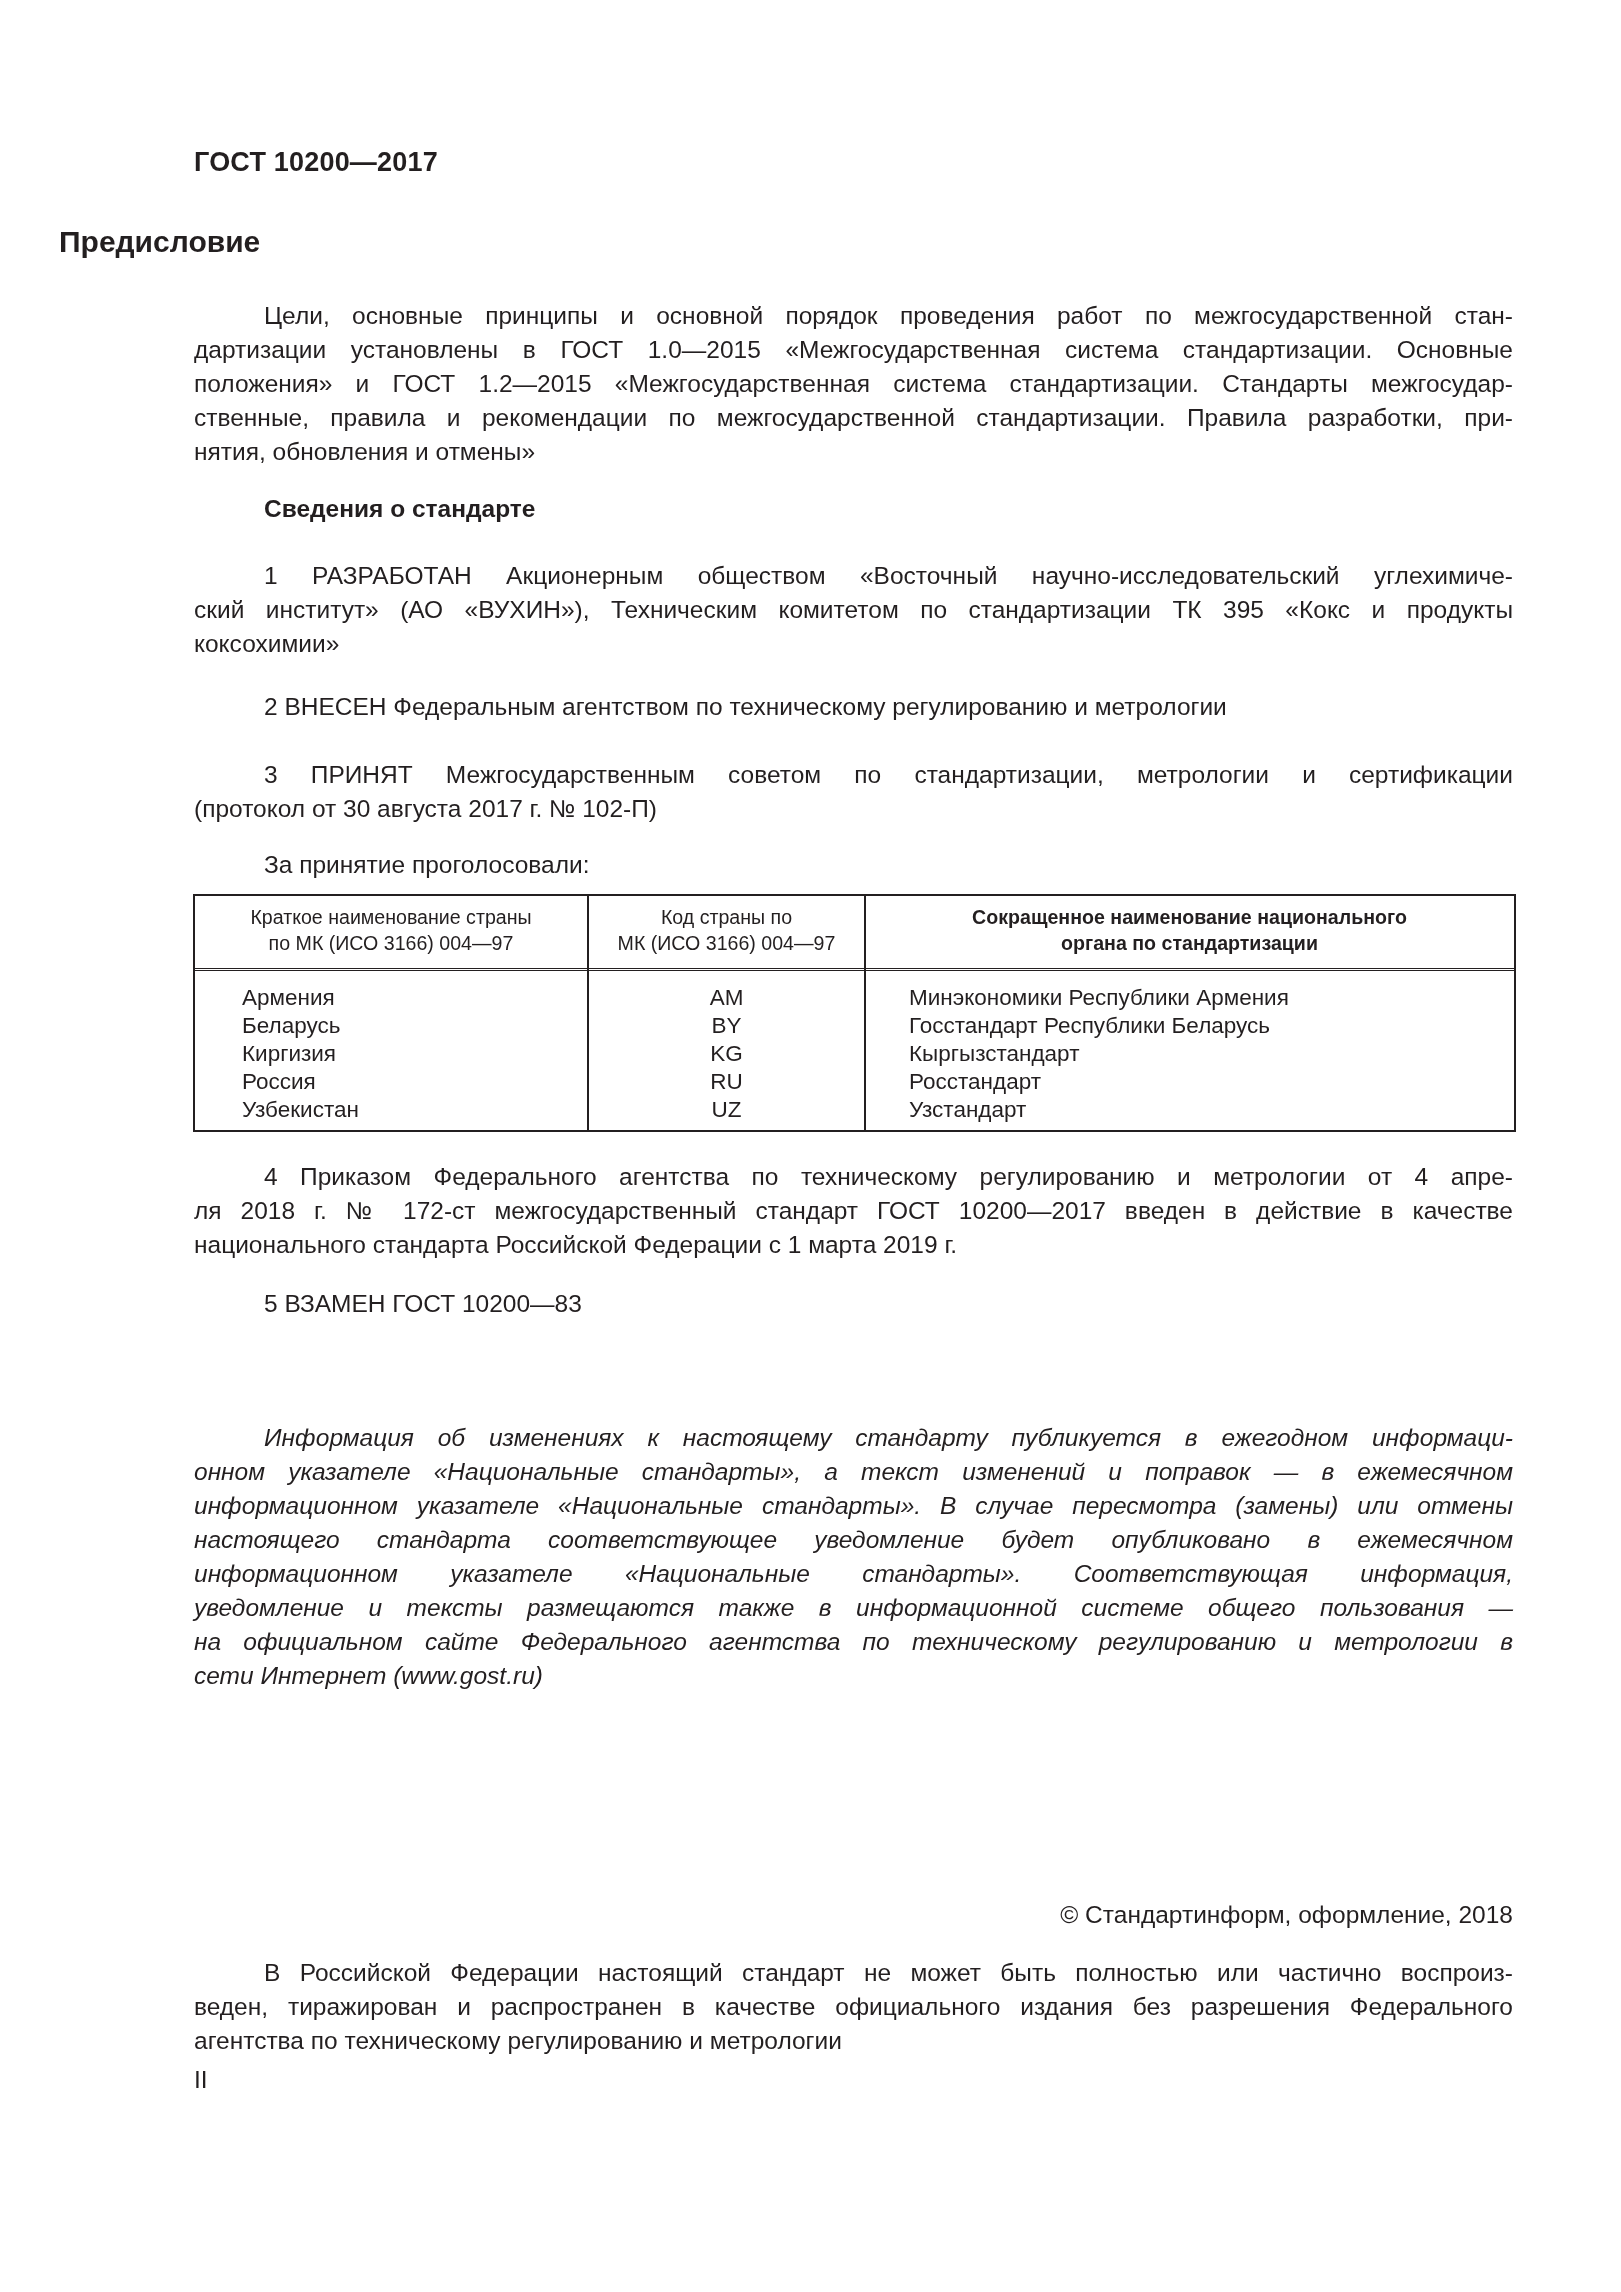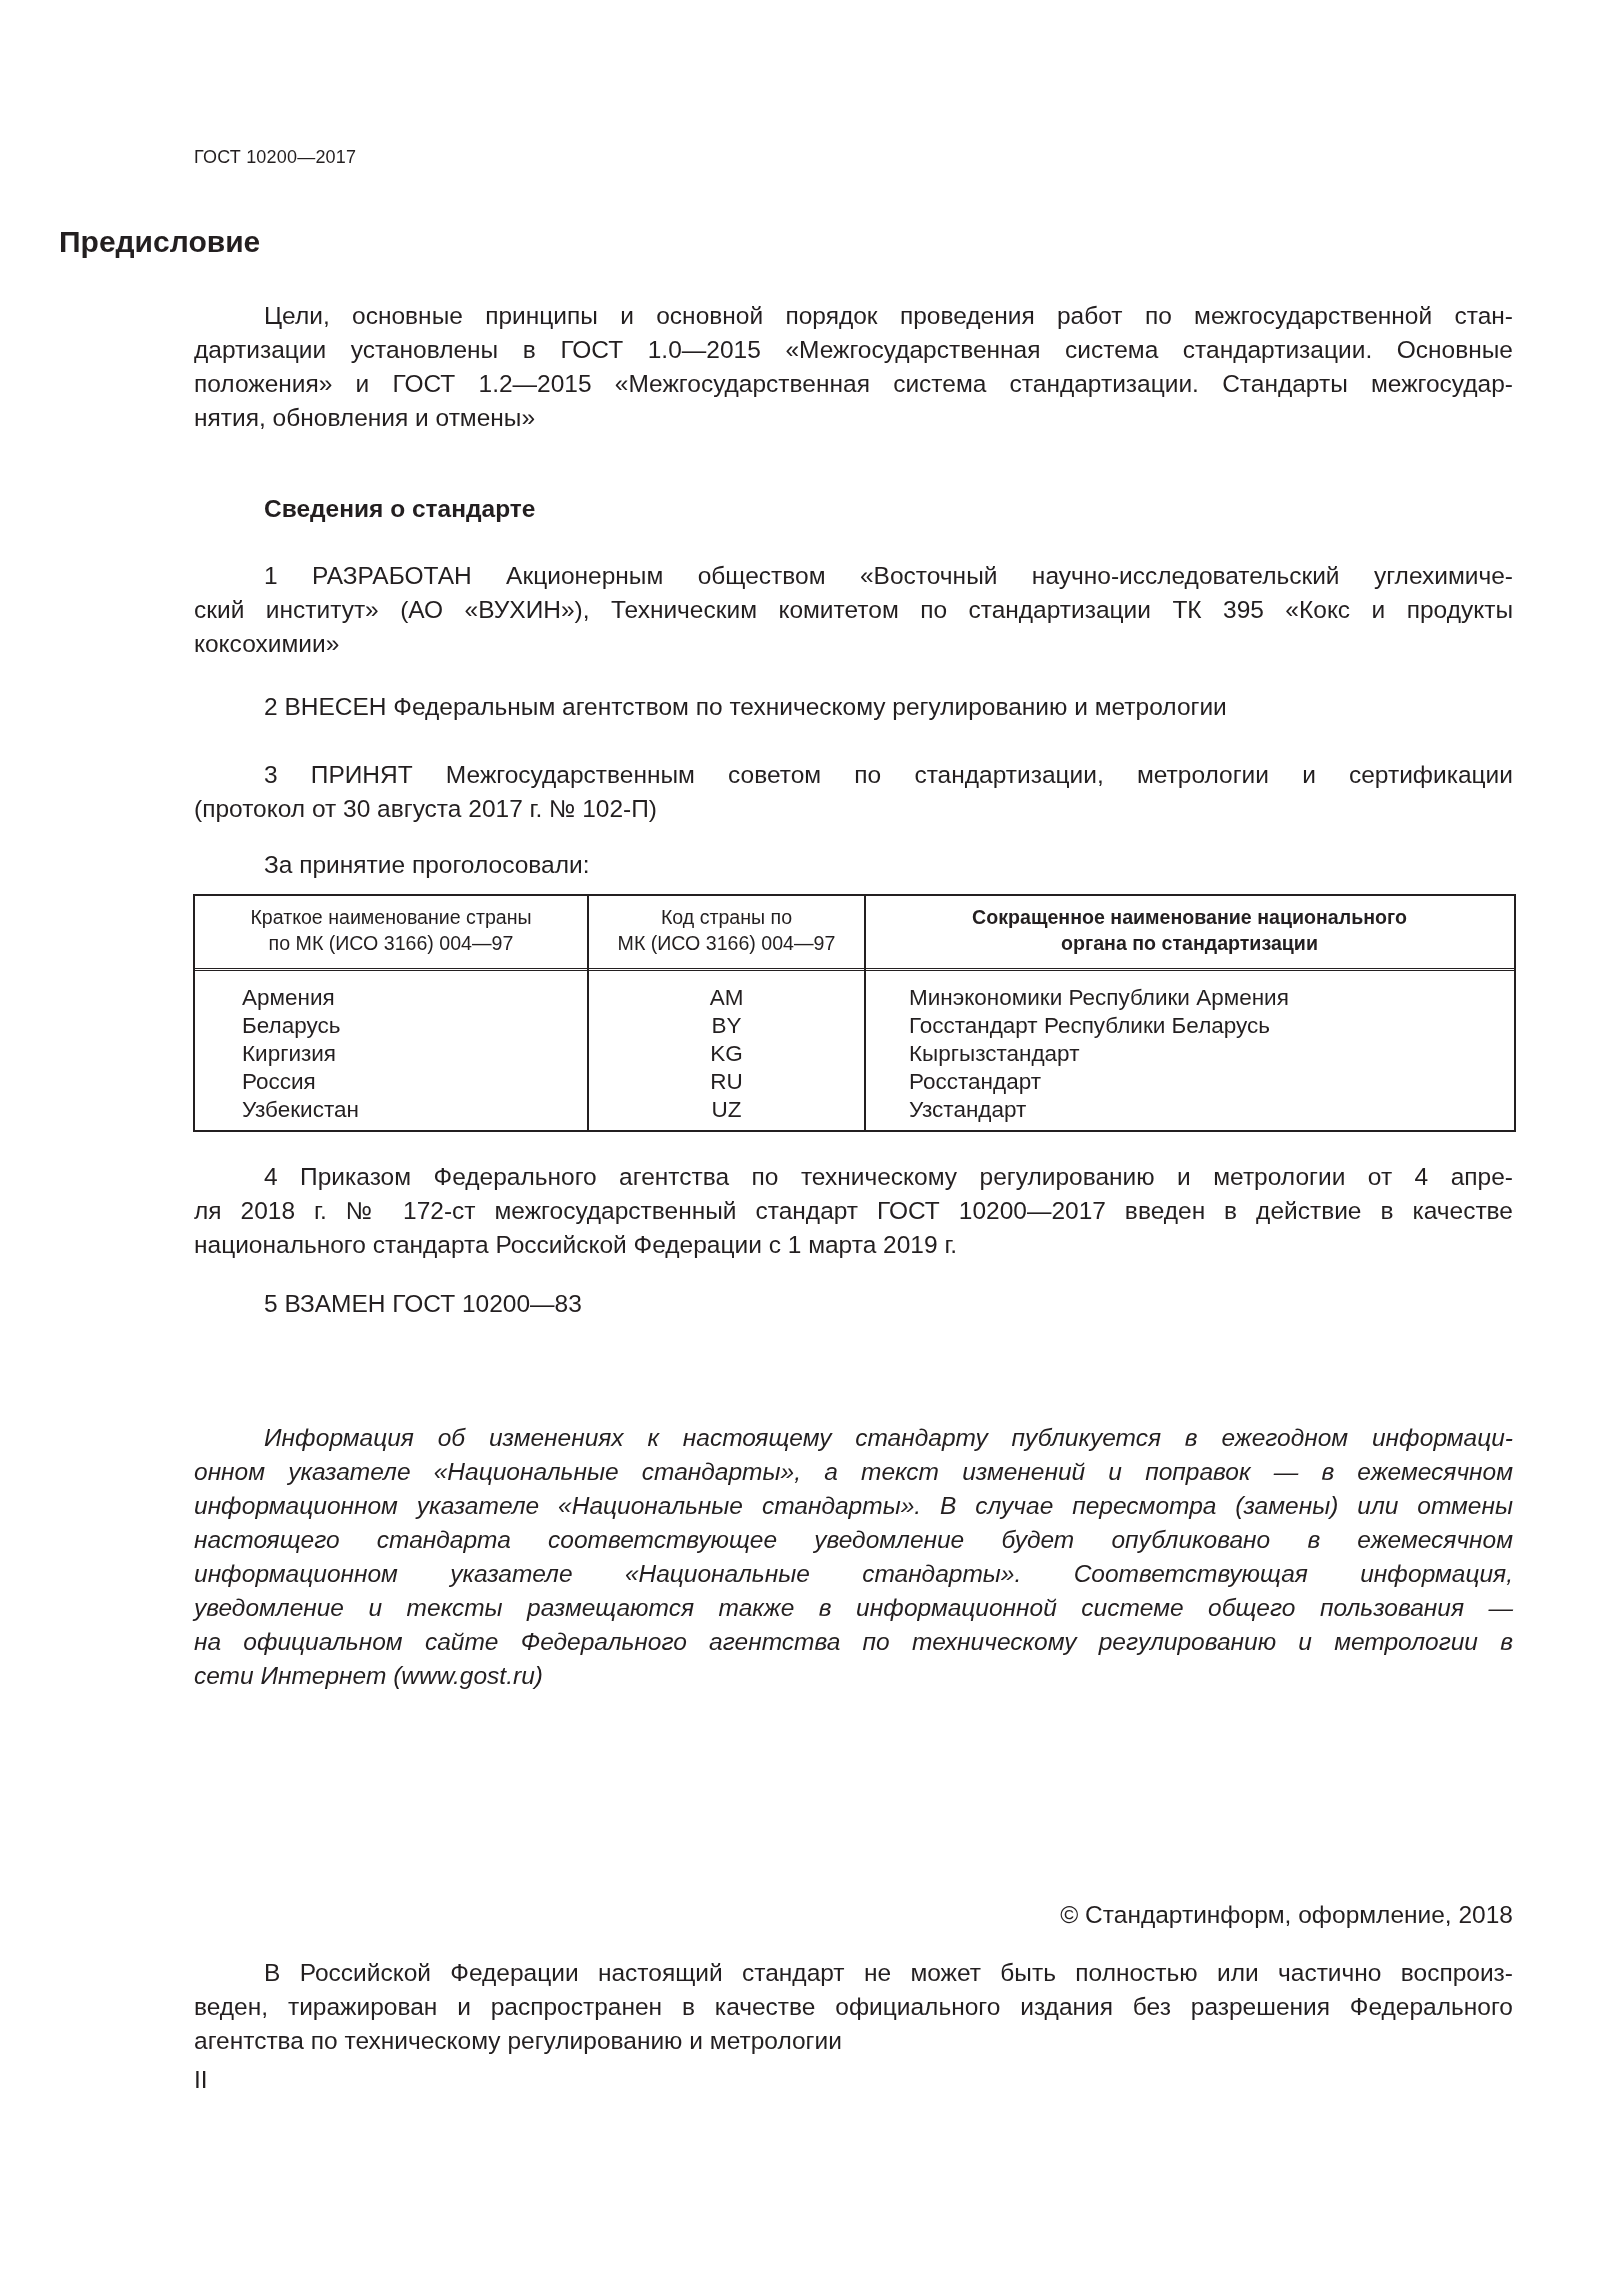--- a/index.html
+++ b/index.html
@@ -1,19 +1,19 @@
 <!DOCTYPE html>
 <html><head>
 <meta charset="utf-8">
 <style>
   html, body { margin: 0; padding: 0; background: #ffffff; }
   body { width: 1621px; height: 2293px; position: relative; overflow: hidden;
          font-family: "Liberation Sans", "DejaVu Sans", sans-serif; color: #231f20; }
   .abs { position: absolute; }
-  .doc-id { left: 194px; top: 147px; font-size: 18px; font-weight: normal; letter-spacing: 0.2px; }
+  .doc-id { left: 194px; top: 147px; font-size: 27px; font-weight: bold; letter-spacing: 0.2px; }
   .title { left: 0; width: 1621px; top: 225px; text-align: left; font-size: 30px; font-weight: bold; padding-left: 59px; box-sizing: border-box; }
   .para { left: 194px; width: 1319px; font-size: 24.5px; line-height: 34px; text-align: justify; }
   .para .line { display: block; text-align: justify; text-align-last: justify; white-space: nowrap; height: 34px; }
   .para .line.last { text-align-last: left; }
   .indent { padding-left: 70px; }
   .subhead { left: 264px; font-size: 24.5px; font-weight: bold; }
   .simple { left: 264px; font-size: 24.5px; white-space: nowrap; }
   .italic { font-style: italic; }
 
   
@@ -28,20 +28,21 @@
 </head>
 <body>
 
 <div class="abs doc-id">ГОСТ 10200—2017</div>
 <div class="abs title">Предисловие</div>
 
 <div class="abs para" style="top:299px;">
   <span class="line indent">Цели, основные принципы и основной порядок проведения работ по межгосударственной стан-</span>
   <span class="line">дартизации установлены в ГОСТ 1.0—2015 «Межгосударственная система стандартизации. Основные</span>
   <span class="line">положения» и ГОСТ 1.2—2015 «Межгосударственная система стандартизации. Стандарты межгосудар-</span>
+  <span class="line">ственные, правила и рекомендации по межгосударственной стандартизации. Правила разработки, при-</span>
   <span class="line last">нятия, обновления и отмены»</span>
 </div>
 
 <div class="abs subhead" style="top:495px;">Сведения о стандарте</div>
 
 <div class="abs para" style="top:559px;">
   <span class="line indent">1 РАЗРАБОТАН Акционерным обществом «Восточный научно-исследовательский углехимиче-</span>
   <span class="line">ский институт» (АО «ВУХИН»), Техническим комитетом по стандартизации ТК 395 «Кокс и продукты</span>
   <span class="line last">коксохимии»</span>
 </div>

